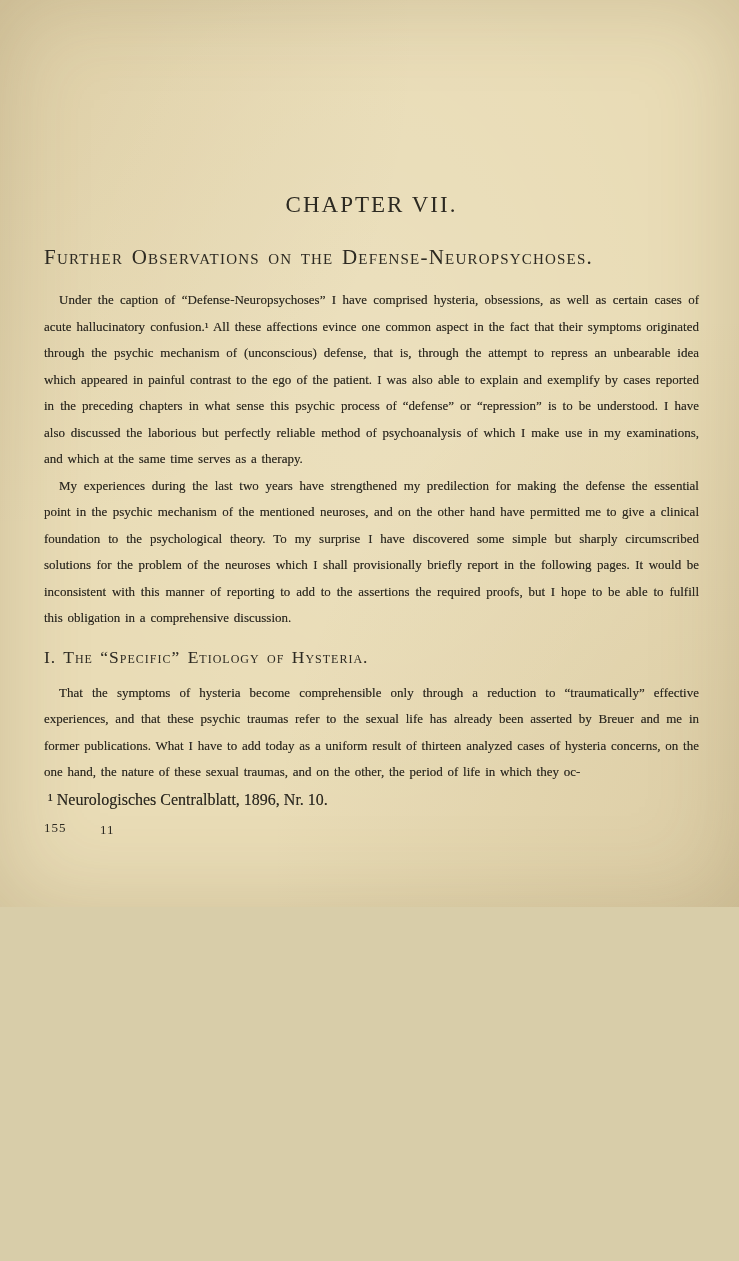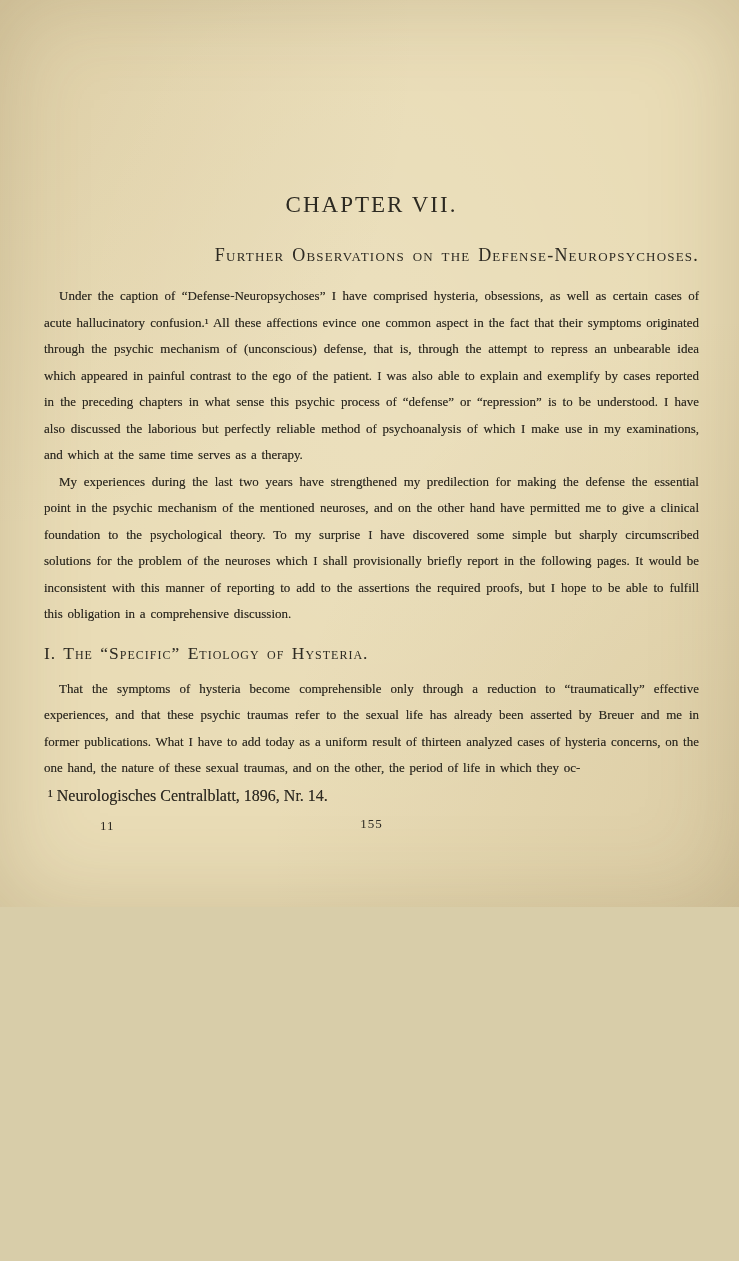--- a/index.html
+++ b/index.html
@@ -29,23 +29,23 @@
     font-weight: 400;
     letter-spacing: 2px;
     text-align: center;
   }
   .smallcaps {
     font-variant: small-caps;
     font-weight: 400;
   }
   .subtitle {
     margin: 0 0 17px 0;
-    font-size: 18px;
+    font-size: 21px;
     letter-spacing: 1.2px;
-    text-align: right;
+    text-align: left;
     word-spacing: 2px;
   }
   .body-para {
     margin: 0;
     font-size: 13px;
     line-height: 26.5px;
     text-align: justify;
     text-indent: 15px;
     word-spacing: 1.5px;
     text-shadow: 0 0 0.5px rgba(45, 40, 30, 0.55);
@@ -74,38 +74,38 @@
   .sig {
     position: absolute;
     left: 56px;
     top: 2px;
   }
   .pagenum {
     position: absolute;
     left: 0;
     right: 0;
     top: 0;
-    text-align: center;
+    text-align: left;
   }
 </style>
 </head>
 <body>
 
 <div class="page">
   <h1 class="chapter">CHAPTER VII.</h1>
 
   <h2 class="subtitle smallcaps">Further Observations on the Defense-Neuropsychoses.</h2>
 
   <p class="body-para">Under the caption of “Defense-Neuropsychoses” I have comprised hysteria, obsessions, as well as certain cases of acute hallucinatory confusion.¹ All these affections evince one common aspect in the fact that their symptoms originated through the psychic mechanism of (unconscious) defense, that is, through the attempt to repress an unbearable idea which appeared in painful contrast to the ego of the patient. I was also able to explain and exemplify by cases reported in the preceding chapters in what sense this psychic process of “defense” or “repression” is to be understood. I have also discussed the laborious but perfectly reliable method of psychoanalysis of which I make use in my examinations, and which at the same time serves as a therapy.</p>
 
   <p class="body-para">My experiences during the last two years have strengthened my predilection for making the defense the essential point in the psychic mechanism of the mentioned neuroses, and on the other hand have permitted me to give a clinical foundation to the psychological theory. To my surprise I have discovered some simple but sharply circumscribed solutions for the problem of the neuroses which I shall provisionally briefly report in the following pages. It would be inconsistent with this manner of reporting to add to the assertions the required proofs, but I hope to be able to fulfill this obligation in a comprehensive discussion.</p>
 
   <h3 class="section smallcaps">I. The “Specific” Etiology of Hysteria.</h3>
 
   <p class="body-para">That the symptoms of hysteria become comprehensible only through a reduction to “traumatically” effective experiences, and that these psychic traumas refer to the sexual life has already been asserted by Breuer and me in former publications. What I have to add today as a uniform result of thirteen analyzed cases of hysteria concerns, on the one hand, the nature of these sexual traumas, and on the other, the period of life in which they oc-</p>
 
-  <p class="footnote">¹ Neurologisches Centralblatt, 1896, Nr. 14.</p>
+  <p class="footnote">¹ Neurologisches Centralblatt, 1896, Nr. 10.</p>
 
   <div class="footer">
     <span class="sig">11</span>
     <span class="pagenum">155</span>
   </div>
 </div>
 
 </body></html>

